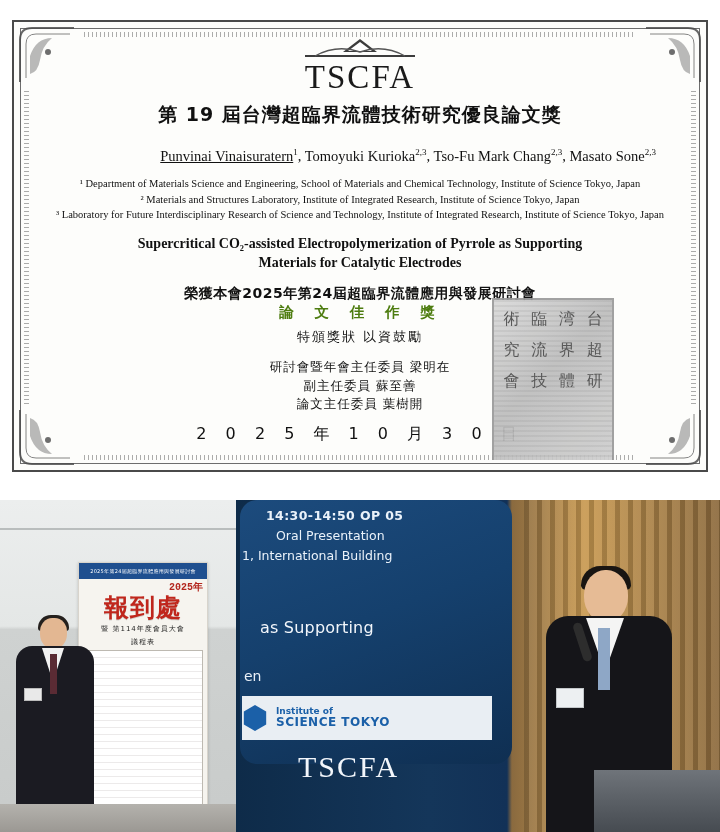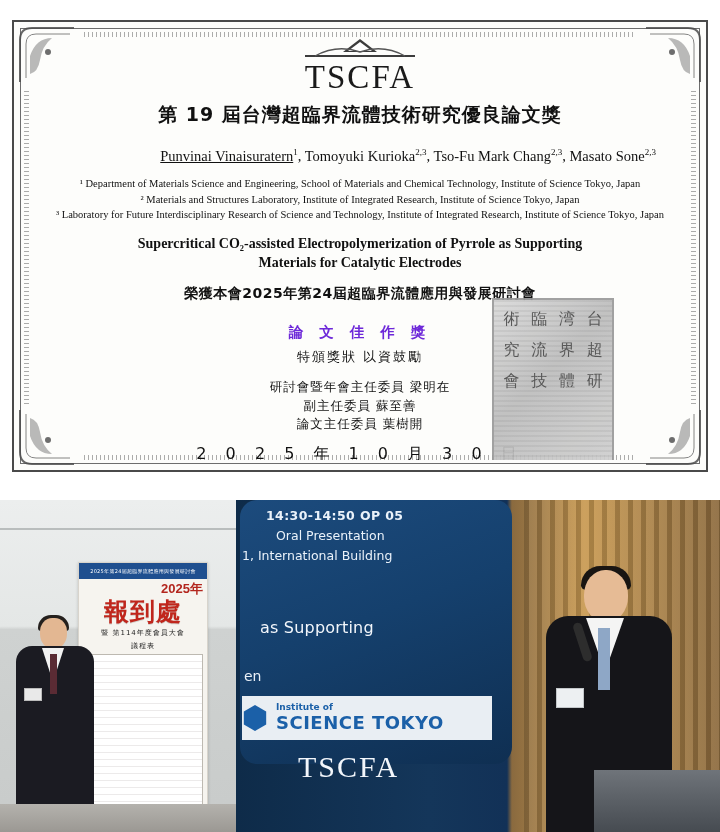--- a/index.html
+++ b/index.html
@@ -133,26 +133,26 @@
     position: relative;
   }
   .award-line1 {
     font-family: "DejaVu Sans", sans-serif;
     font-size: 14px;
     color: #111;
     letter-spacing: 0.5px;
     font-weight: bold;
   }
   .award-line2 {
-    font-family: Liberation Sans, sans-serif;
+    font-family: Liberation Mono, monospace;
     font-size: 14.5px;
     font-weight: bold;
-    color: #6d28d9;
+    color: #4d7c0f;
     letter-spacing: 6px;
-    margin-top: 20px;
+    margin-top: 0;
   }
   .award-line3 {
     font-family: "DejaVu Sans", sans-serif;
     font-size: 13px;
     color: #111;
     letter-spacing: 2px;
     margin-top: 6px;
   }
   .signers {
     margin-top: 12px;
@@ -242,22 +242,22 @@
     color: #fff;
     font-family: "DejaVu Sans", sans-serif;
     font-size: 5px;
     display: flex;
     align-items: center;
     justify-content: center;
     letter-spacing: .3px;
   }
   .poster-year {
     text-align: right;
-    font-family: Liberation Sans, sans-serif;
-    font-size: 13px;
+    font-family: Liberation Mono, monospace;
+    font-size: 10px;
     color: #b3261e;
     font-weight: bold;
     padding: 1px 4px 0 18px;
   }
   .poster-big {
     text-align: center;
     font-family: "DejaVu Sans", sans-serif;
     font-size: 25px;
     font-weight: bold;
     color: #c0261c;
@@ -369,21 +369,21 @@
     box-sizing: border-box;
   }
   .logo-hex {
     width: 26px; height: 26px; background: #1b60a8;
     clip-path: polygon(50% 0, 93% 25%, 93% 75%, 50% 100%, 7% 75%, 7% 25%);
   }
   .logo-text {
     color: #1b60a8; font-family: "DejaVu Sans", sans-serif;
     font-size: 9px; line-height: 1.15; font-weight: bold;
   }
-  .logo-text .l2 { font-size: 18px; letter-spacing: .5px; }
+  .logo-text .l2 { font-size: 12px; letter-spacing: .5px; }
   .screen-tscfa {
     position: absolute; left: 58px; top: 250px;
     color: #f2f6fb; font-family: "Liberation Serif", serif;
     font-size: 30px; letter-spacing: 2px;
   }
   .speaker {
     position: absolute;
     right: 36px; bottom: 0; width: 150px; height: 262px;
   }
   .s-head {

